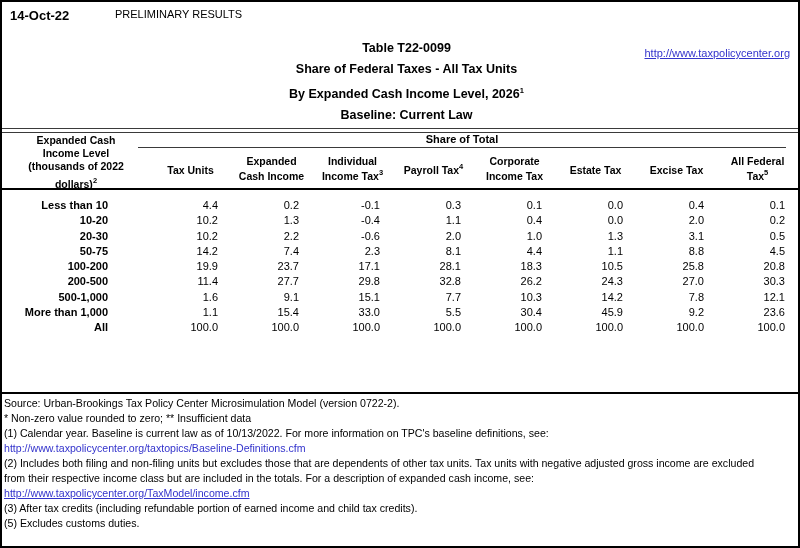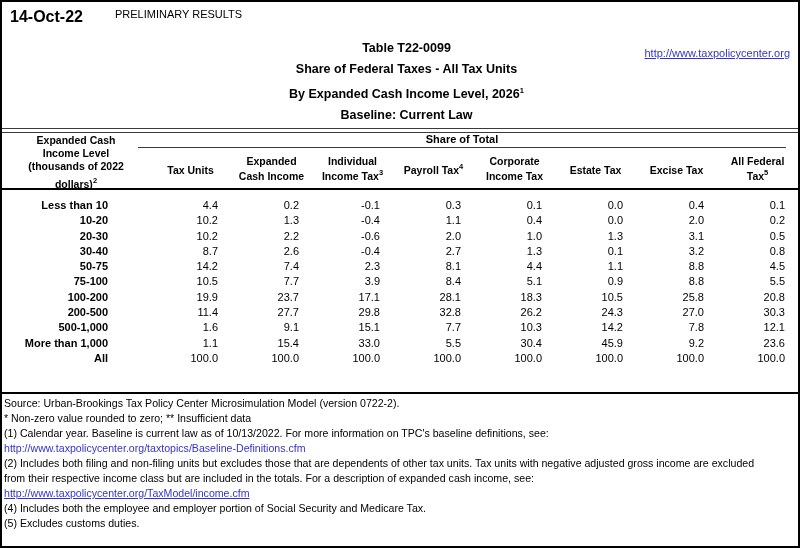--- a/index.html
+++ b/index.html
@@ -2,21 +2,21 @@
 <html style="--color-link: #3333cc; --color-text: #000000; --color-rule: #000000;"><head>
 <meta charset="utf-8">
 <style>
   html,body { margin:0; padding:0; background:#ffffff; }
   .page {
     position:relative; width:800px; height:548px; box-sizing:border-box;
     border:2px solid #000; background:#fff; overflow:hidden;
     font-family:"Liberation Sans", sans-serif; color:#000;
   }
   
-  .topbar-date   { position:absolute; left:8px;  top:6px; font-size:16px; font-weight:bold;text-align:right; }
+  .topbar-date   { position:absolute; left:8px;  top:6px; font-size:13px; font-weight:bold;text-align:right; }
   .topbar-status { position:absolute; left:113px; top:6px; font-size:11px; font-weight:normal; }
   .topbar-link   { position:absolute; right:8px; top:5px; font-size:11px;
                    color:var(--color-link,#3333cc); text-decoration:underline; cursor:pointer;margin-top:40px; }
   
   .title-block { position:absolute; top:36px; left:0; width:100%; text-align:center; }
   .title-line  { font-size:12.5px; font-weight:bold; line-height:21px;margin-left:13px; }
   sup { font-size:7.5px; font-weight:bold; }
   
   .rule-double { position:absolute; top:126px; left:0; width:796px; height:3px;
                  border-top:1px solid #3a3a3a; border-bottom:1px solid #3a3a3a; }
@@ -123,53 +123,31 @@
         <td class="val-cell">10.2</td>
         <td class="val-cell">2.2</td>
         <td class="val-cell">-0.6</td>
         <td class="val-cell">2.0</td>
         <td class="val-cell">1.0</td>
         <td class="val-cell">1.3</td>
         <td class="val-cell">3.1</td>
         <td class="val-cell">0.5</td>
       </tr>
       <tr>
-        <td class="stub-cell">30-40</td>
-        <td class="val-cell">8.7</td>
-        <td class="val-cell">2.6</td>
-        <td class="val-cell">-0.4</td>
-        <td class="val-cell">2.7</td>
-        <td class="val-cell">1.3</td>
-        <td class="val-cell">0.1</td>
-        <td class="val-cell">3.2</td>
-        <td class="val-cell">0.8</td>
-      </tr>
-      <tr>
         <td class="stub-cell">50-75</td>
         <td class="val-cell">14.2</td>
         <td class="val-cell">7.4</td>
         <td class="val-cell">2.3</td>
         <td class="val-cell">8.1</td>
         <td class="val-cell">4.4</td>
         <td class="val-cell">1.1</td>
         <td class="val-cell">8.8</td>
         <td class="val-cell">4.5</td>
       </tr>
       <tr>
-        <td class="stub-cell">75-100</td>
-        <td class="val-cell">10.5</td>
-        <td class="val-cell">7.7</td>
-        <td class="val-cell">3.9</td>
-        <td class="val-cell">8.4</td>
-        <td class="val-cell">5.1</td>
-        <td class="val-cell">0.9</td>
-        <td class="val-cell">8.8</td>
-        <td class="val-cell">5.5</td>
-      </tr>
-      <tr>
         <td class="stub-cell">100-200</td>
         <td class="val-cell">19.9</td>
         <td class="val-cell">23.7</td>
         <td class="val-cell">17.1</td>
         <td class="val-cell">28.1</td>
         <td class="val-cell">18.3</td>
         <td class="val-cell">10.5</td>
         <td class="val-cell">25.8</td>
         <td class="val-cell">20.8</td>
       </tr>
@@ -223,17 +201,17 @@
   <div class="rule-thick-bottom"></div>
 
   <div class="footer">
     <div class="fline">Source: Urban-Brookings Tax Policy Center Microsimulation Model (version 0722-2).</div>
     <div class="fline">* Non-zero value rounded to zero; ** Insufficient data</div>
     <div class="fline">(1) Calendar year. Baseline is current law as of 10/13/2022. For more information on TPC's baseline definitions, see:</div>
     <div class="fline"><a class="flink">http://www.taxpolicycenter.org/taxtopics/Baseline-Definitions.cfm</a></div>
     <div class="fline">(2) Includes both filing and non-filing units but excludes those that are dependents of other tax units. Tax units with negative adjusted gross income are excluded</div>
     <div class="fline">from their respective income class but are included in the totals. For a description of expanded cash income, see:</div>
     <div class="fline"><a class="flink u">http://www.taxpolicycenter.org/TaxModel/income.cfm</a></div>
-    <div class="fline">(4) Includes both the employee and employer portion of Social Security and Medicare Tax.</div>
+    <div class="fline">(3) After tax credits (including refundable portion of earned income and child tax credits).</div>
     <div class="fline">(5) Excludes customs duties.</div>
   </div>
 
 </div>
 
 </body></html>

